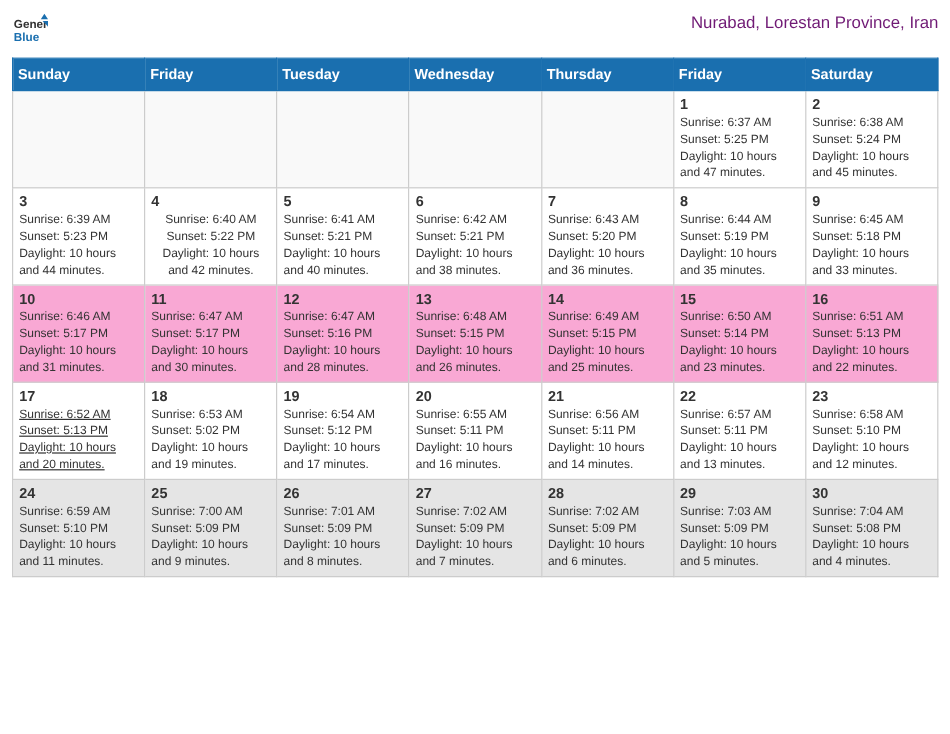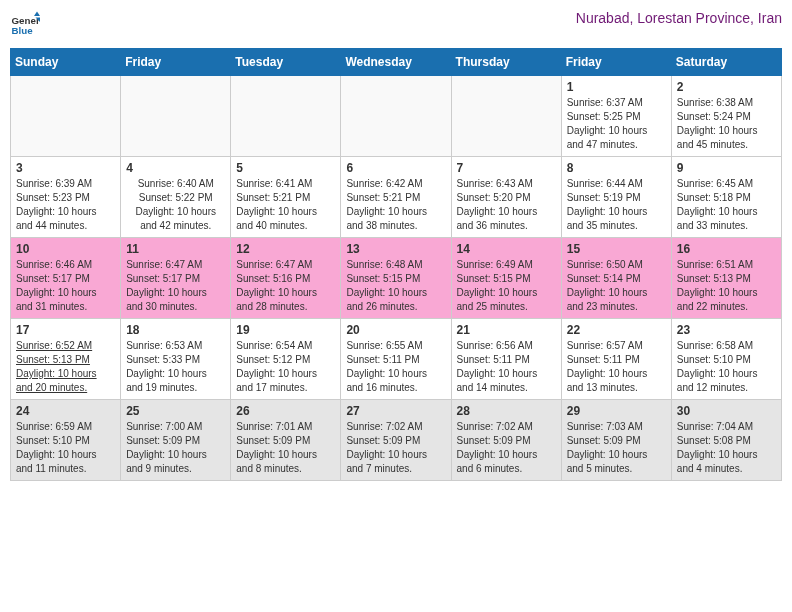--- a/index.html
+++ b/index.html
@@ -229,21 +229,21 @@
       <tr>
         <td>
           <span class="day-num">17</span>
           <div class="day-info" style="white-space: pre-line; text-decoration: underline;">Sunrise: 6:52 AM
 Sunset: 5:13 PM
 Daylight: 10 hours and 20 minutes.</div>
         </td>
         <td>
           <span class="day-num">18</span>
           <div class="day-info" style="white-space: pre-line;">Sunrise: 6:53 AM
-Sunset: 5:33 PM
+Sunset: 5:02 PM
 Daylight: 10 hours and 19 minutes.</div>
         </td>
         <td>
           <span class="day-num">19</span>
           <div class="day-info" style="white-space: pre-line;">Sunrise: 6:54 AM
 Sunset: 5:12 PM
 Daylight: 10 hours and 17 minutes.</div>
         </td>
         <td>
           <span class="day-num">20</span>

